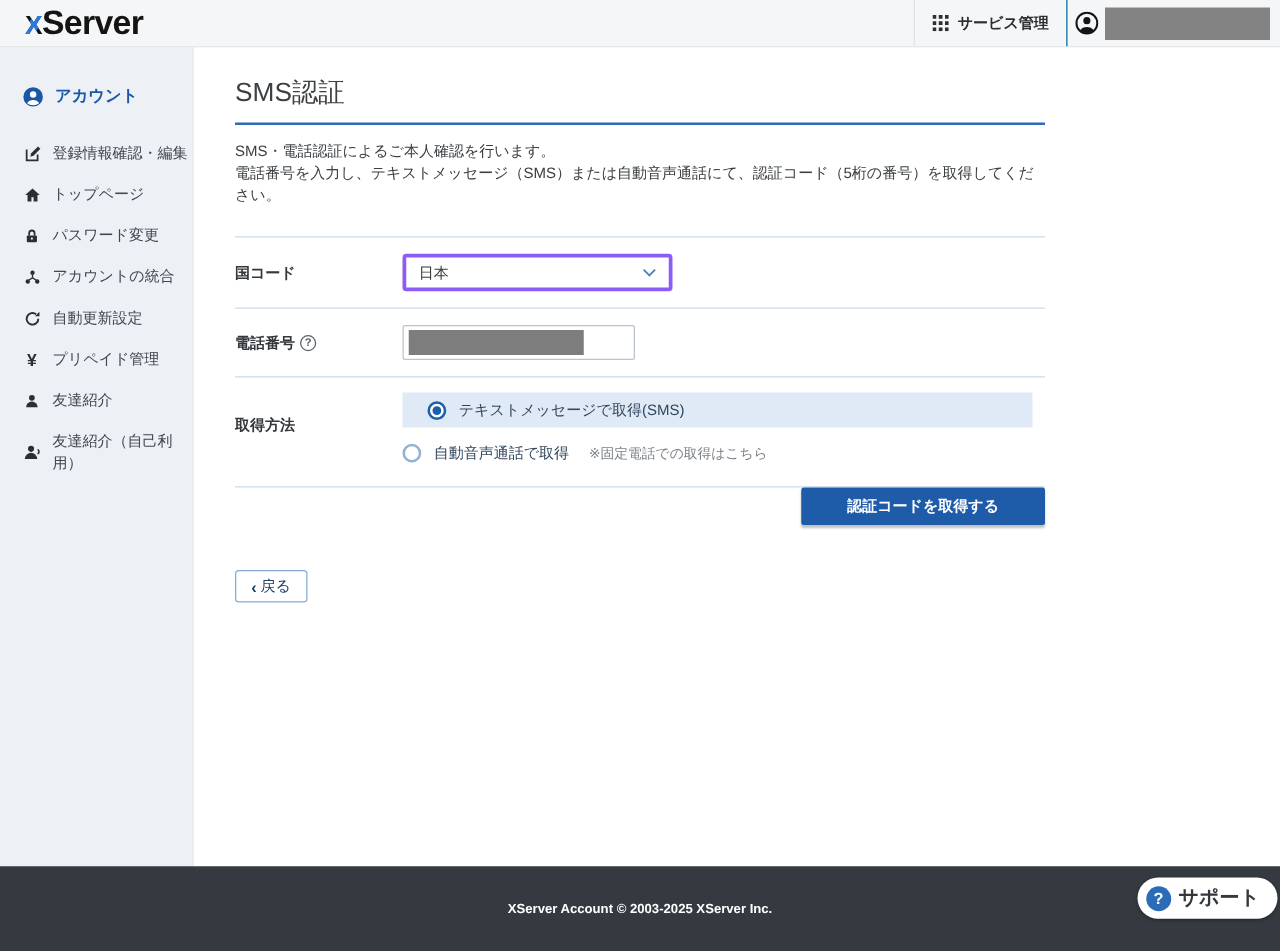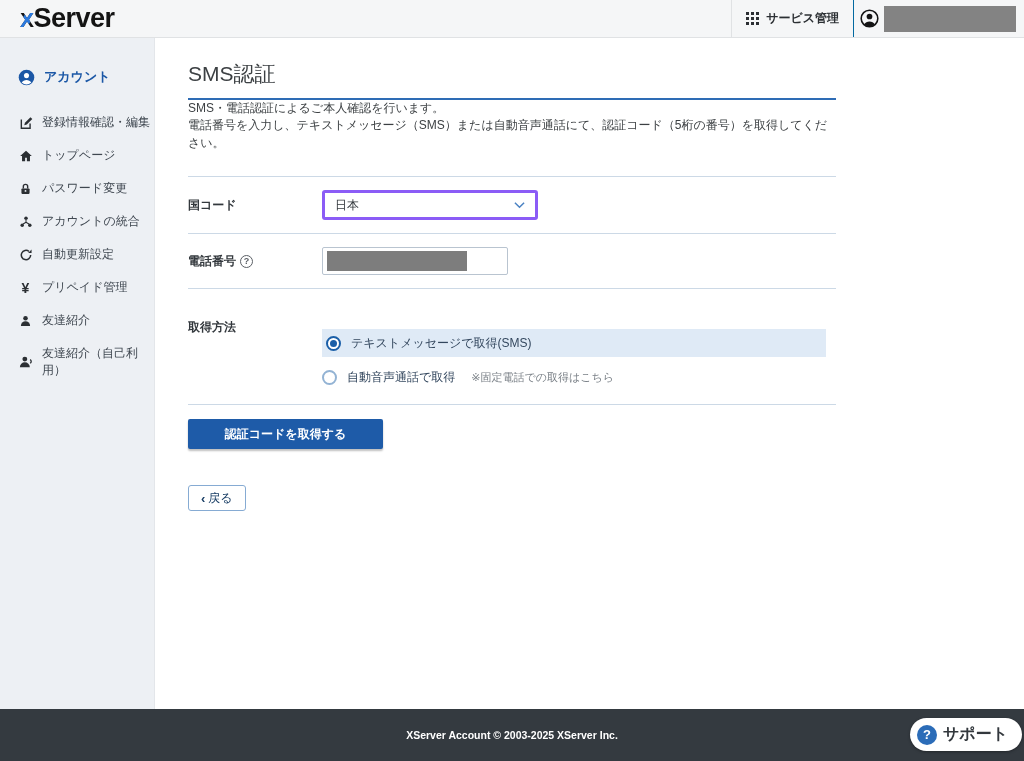--- a/index.html
+++ b/index.html
@@ -23,48 +23,48 @@
   .body { flex:1 1 auto; display:flex; min-height:0; }
   .sidebar { width:155px; background:#edf0f4; border-right:1px solid #e3e6ea; padding-top:24px; flex:0 0 auto; }
   .side-section { display:flex; align-items:center; gap:9px; padding:6px 0 6px 18px; font-size:13px; font-weight:bold; color:#1b57a6; margin-bottom:14px; cursor:pointer; }
   .side-item { display:flex; align-items:center; gap:9px; padding:8px 0 8px 18px; font-size:12px; color:#3f4750; cursor:pointer; }
   .side-item .ic { width:15px; display:flex; justify-content:center; color:#2b2f33; flex:0 0 auto; }
   .yen-glyph { font-size:14px; font-weight:bold; color:#2b2f33; line-height:1; }
 
   .main { flex:1 1 auto; background:#fff; padding:22px 0 0 33px; }
   .content { width:648px; }
   .page-title { font-size:21px; font-weight:400; color:#3c4043; padding-bottom:10px; border-bottom:2px solid #2e6cb5; }
-  .desc { font-size:12px; line-height:1.45; color:#3c4043; }
+  .desc { margin-top:13px; font-size:12px; line-height:1.45; color:#3c4043; }
 
   .form { margin-top:24px; border-top:1px solid #ccd9e6; }
   .form-row { display:flex; border-bottom:1px solid #ccd9e6; padding:13px 0; align-items:center; }
   .form-label { width:134px; flex:0 0 auto; font-size:12px; font-weight:bold; color:#33383d; display:flex; align-items:center; gap:4px; }
   .help-circle { width:13px; height:13px; border:1px solid #5b6066; border-radius:50%; font-size:9px; font-weight:bold; color:#5b6066; display:inline-flex; align-items:center; justify-content:center; cursor:pointer; }
 
   .select-box { width:216px; height:30px; border:3px solid #8b5cf6; border-radius:3px; background:#fff; display:flex; align-items:center; justify-content:space-between; padding:0 10px; font-size:12px; color:#33383d; cursor:pointer; }
   .phone-input { width:186px; height:28px; border:1px solid #b9c4d0; border-radius:2px; background:#fff; display:flex; align-items:center; padding:0 4px; }
   .redacted-phone { width:140px; height:20px; background:#7d7d7d; }
 
   .method-col { display:flex; flex-direction:column; gap:12px; }
   .radio-row { display:flex; align-items:center; gap:10px; cursor:pointer; }
-  .radio-row.selected { background:#dfeaf6; width:504px; height:28px; padding-left:4px;margin-top:28px; }
+  .radio-row.selected { background:#dfeaf6; width:504px; height:28px; padding-left:20px; }
   .radio-outer { width:15px; height:15px; border-radius:50%; background:#fff; flex:0 0 auto; display:flex; align-items:center; justify-content:center; }
   .radio-outer.on { border:2px solid #1b5fa8; }
   .radio-outer.off { border:2px solid #93b3d4; }
   .radio-dot { width:7px; height:7px; border-radius:50%; background:#1b5fa8; }
   .radio-label { font-size:12px; color:#33475e; }
   .radio-note { font-size:11px; color:#7a8087; margin-left:6px; }
 
-  .submit-wrap { margin-top:14px; width:648px; display:flex; justify-content:flex-start; }
+  .submit-wrap { width:648px; display:flex; justify-content:flex-end; }
   .submit-btn { width:195px; height:30px; background:#1e5ba8; color:#fff; font-size:12px; font-weight:bold; border:none; border-radius:2px; box-shadow:0 2px 2px rgba(0,0,0,0.25); cursor:pointer; font-family:inherit; }
   .back-btn { margin-top:36px; height:26px; padding:0 12px; background:#fff; border:1px solid #86abd3; border-radius:3px; color:#1a3f66; font-size:12px; display:inline-flex; align-items:center; gap:3px; cursor:pointer; font-family:inherit; }
   .back-chevron { font-size:13px; font-weight:bold; line-height:1; }
 
   
-  .footer { height:52px; background:#343a40; flex:0 0 auto; position:relative; display:flex; align-items:center; justify-content:center; }
+  .footer { height:68px; background:#343a40; flex:0 0 auto; position:relative; display:flex; align-items:center; justify-content:center; }
   .copyright { color:#ffffff; font-size:10.5px; font-weight:bold; }
   .support-pill { position:absolute; right:2px; top:9px; height:33px; background:#fff; border-radius:17px; display:flex; align-items:center; gap:6px; padding:0 14px 0 7px; box-shadow:0 1px 3px rgba(0,0,0,0.35); cursor:pointer; }
   .support-q { width:20px; height:20px; border-radius:50%; background:#2b6cb8; color:#fff; font-size:13px; font-weight:bold; display:flex; align-items:center; justify-content:center; }
   .support-label { font-size:16px; font-weight:bold; color:#33383d; }
 
   svg { display:block; }
 </style>
 </head>
 <body>
 

